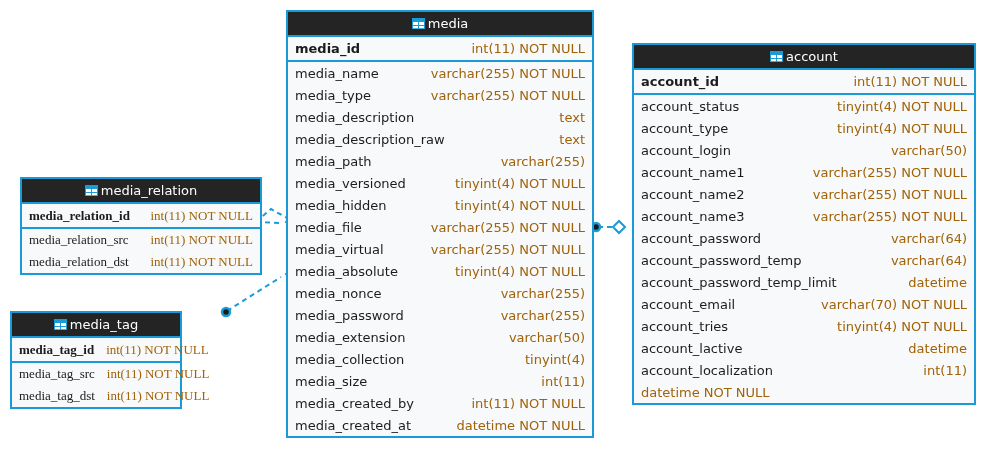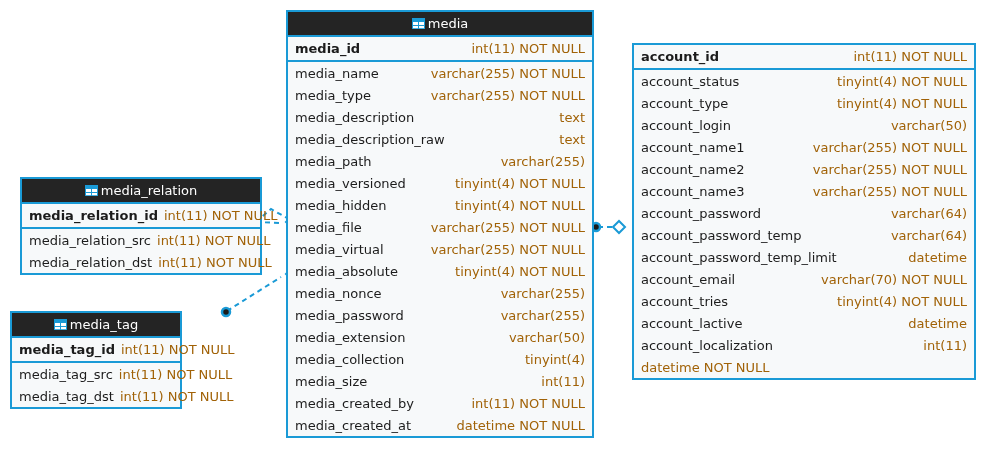--- a/index.html
+++ b/index.html
@@ -82,21 +82,21 @@
   }
   .row.pk .col-name { font-weight: bold; }
 
   
   #ent-media        { left: 286px; top: 10px;  width: 308px; }
   #ent-account      { left: 632px; top: 43px;  width: 344px; }
   #ent-media_relation { left: 20px; top: 177px; width: 242px; }
   #ent-media_tag    { left: 10px;  top: 311px; width: 172px; }
 
   #ent-media_relation .row,
-  #ent-media_tag .row { gap: 6px; }
+  #ent-media_tag .row { gap: 12px; font-family: Liberation Serif, serif; }
 
   .link-line {
     stroke: #1a9ad6;
     stroke-width: 2;
     stroke-dasharray: 5 4;
     fill: none;
   }
   .link-dot { fill: #1b1b1b; stroke: #1a9ad6; stroke-width: 2.5; }
   .link-diamond { fill: #ffffff; stroke: #1a9ad6; stroke-width: 2; }
 </style>
@@ -214,20 +214,32 @@
         <span class="col-type">int(11) NOT NULL</span>
       </div>
       <div class="row">
         <span class="col-name">media_created_at</span>
         <span class="col-type">datetime NOT NULL</span>
       </div>
     </div>
   </div>
 
   <div class="entity" id="ent-account">
+    <div class="entity-title">
+      <span class="table-icon">
+        <svg width="13" height="11" viewBox="0 0 13 11">
+          <rect x="0" y="0" width="13" height="11" fill="#1a9ad6"></rect>
+          <rect x="1" y="4" width="5" height="3" fill="#ffffff"></rect>
+          <rect x="7" y="4" width="5" height="3" fill="#ffffff"></rect>
+          <rect x="1" y="8" width="5" height="2.2" fill="#ffffff"></rect>
+          <rect x="7" y="8" width="5" height="2.2" fill="#ffffff"></rect>
+        </svg>
+      </span>
+      <span class="entity-title-label">account</span>
+    </div>
     <div class="rows">
       <div class="row pk">
         <span class="col-name">account_id</span>
         <span class="col-type">int(11) NOT NULL</span>
       </div>
       <div class="row">
         <span class="col-name">account_status</span>
         <span class="col-type">tinyint(4) NOT NULL</span>
       </div>
       <div class="row">

